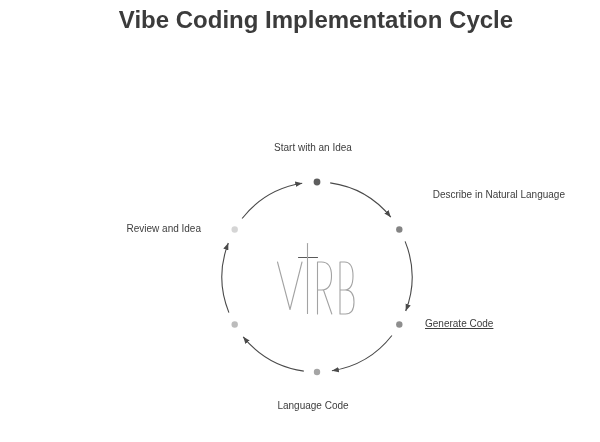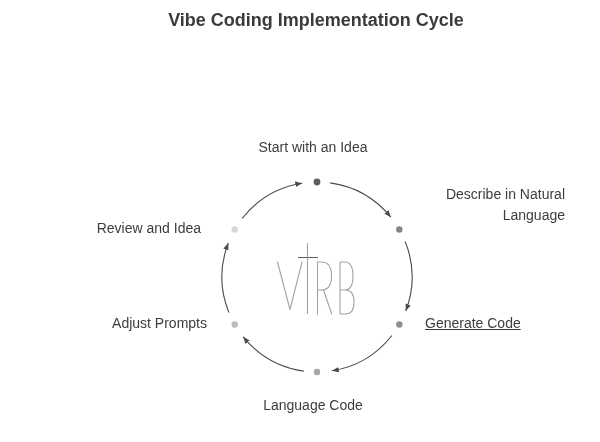--- a/index.html
+++ b/index.html
@@ -3,25 +3,25 @@
 <meta charset="utf-8">
 <style>
   html,body{margin:0;padding:0;}
   body{
     width:600px;height:442px;background:#ffffff;position:relative;overflow:hidden;
     font-family:"Liberation Sans",sans-serif;
   }
   .stage{position:absolute;inset:0;}
   .title{
     position:absolute;top:7px;left:32px;right:0;text-align:center;
-    font-size:18px;line-height:26px;font-weight:bold;color:#3b3b3b;
+    font-size:24px;line-height:26px;font-weight:bold;color:#3b3b3b;
   }
   svg.cycle{position:absolute;left:0;top:0;}
   .label{
-    position:absolute;font-size:14px;line-height:21px;color:#3d3d3d;
+    position:absolute;font-size:10px;line-height:21px;color:#3d3d3d;
   }
   .label.centered{left:26px;right:0;text-align:center;}
   #lbl-start{top:137px;}
   #lbl-describe{left:425px;top:184px;width:140px;text-align:right;}
   #lbl-generate{left:425px;top:313px;text-decoration:underline;}
   #lbl-execute{top:395px;}
   #lbl-adjust{right:393px;top:313px;text-align:right;}
   #lbl-review{right:399px;top:218px;text-align:right;}
 </style>
 </head>
@@ -67,16 +67,15 @@
       <path d="M317.5,314 V262 H321.5 Q331.5,262 331.5,276 Q331.5,290 321.5,290 H317.5 M323.5,290 L331.8,314"></path>
 
       <path d="M340,314 V262 H344.5 Q353,262 353,276 Q353,290 344.5,290 H340 M340,290 H345.5 Q354,290 354,302 Q354,314 345.5,314 H340"></path>
     </g>
   </svg>
 
   <div id="lbl-start" class="label centered">Start with an Idea</div>
   <div id="lbl-describe" class="label">Describe in Natural Language</div>
   <div id="lbl-generate" class="label">Generate Code</div>
   <div id="lbl-execute" class="label centered">Language Code</div>
-  <div id="lbl-adjust" class="label">Adjust Prompts</div>
   <div id="lbl-review" class="label">Review and Idea</div>
 
 </div>
 
 </body></html>

